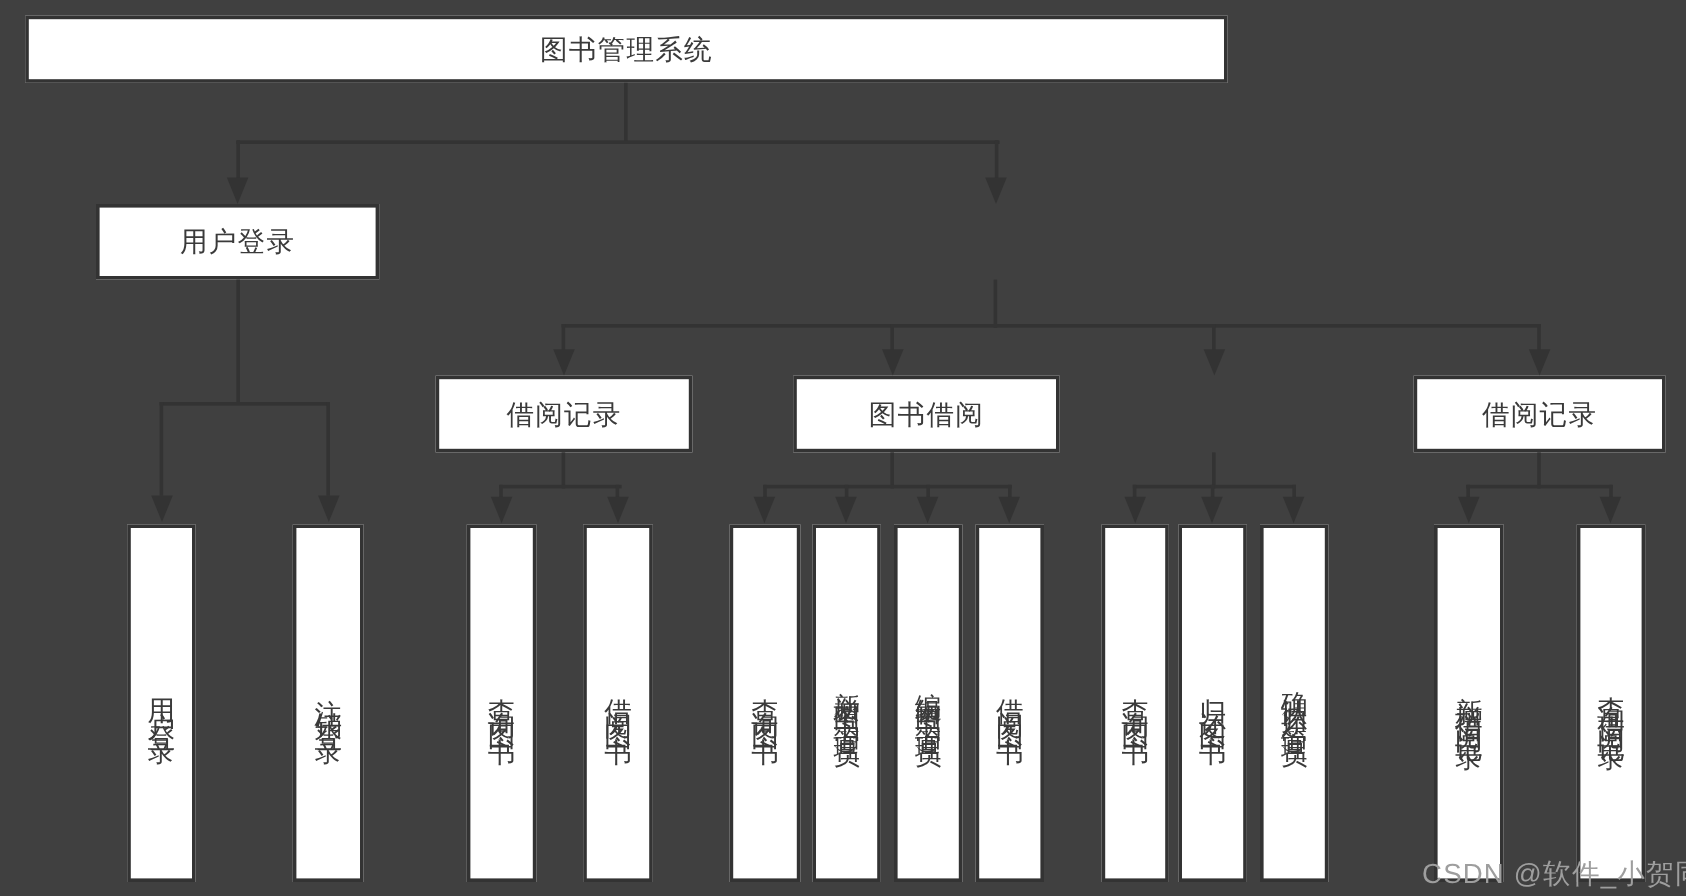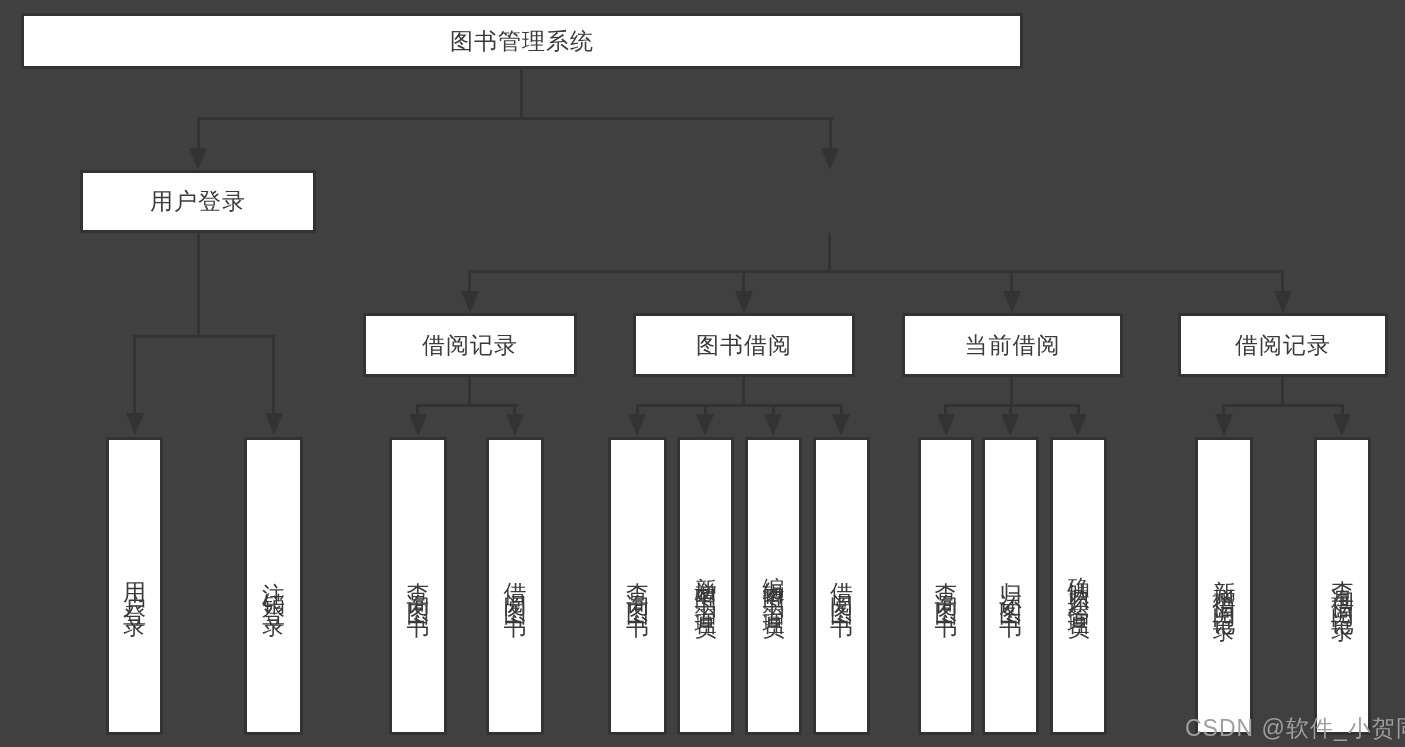--- a/index.html
+++ b/index.html
@@ -48,25 +48,22 @@
     <span>图书管理系统</span>
   </div>
 
   <div class="node lvl2" style="left:80px;width:236px">
     <span>用户登录</span>
   </div>
 
   <div class="node lvl3" style="left:363px;width:214px">
     <span>借阅记录</span>
   </div>
-  <div class="node lvl3" style="left:633px;width:222px">
+  <div class="node lvl3" style="left:661px;width:222px">
     <span>图书借阅</span>
-  </div>
-  <div class="node lvl3" style="left:902px;width:221px">
-    <span>当前借阅</span>
   </div>
   <div class="node lvl3" style="left:1178px;width:210px">
     <span>借阅记录</span>
   </div>
 
   <div class="node leaf" style="left:106px;width:57px">
     <span>用户登录</span>
   </div>
   <div class="node leaf" style="left:244px;width:59px">
     <span>注销登录</span>

